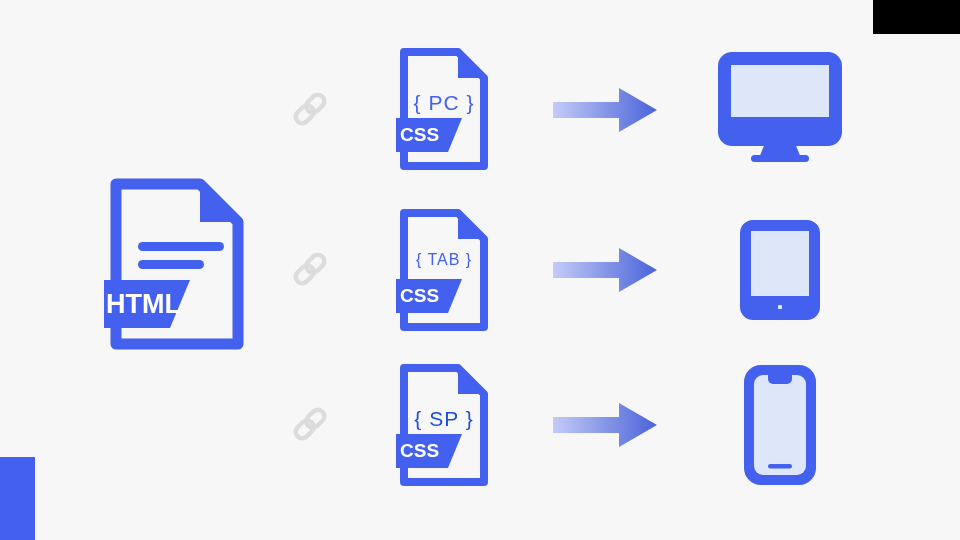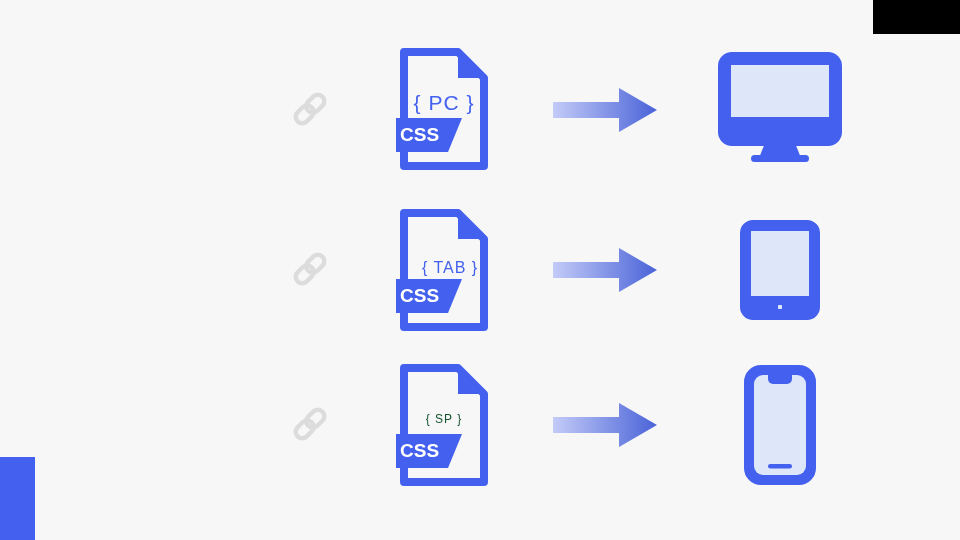--- a/index.html
+++ b/index.html
@@ -74,20 +74,38 @@
   }
 </style>
 </head>
 <body>
 
 <div id="stage">
 
   <div class="corner-block" id="black-corner"></div>
   <div class="corner-block" id="blue-corner"></div>
 
+  <div class="node" id="html-doc">
+    <svg viewBox="0 0 146 184" xmlns="http://www.w3.org/2000/svg">
+
+      <path d="M12 12 H96 L134 50 V172 H12 Z" fill="none" stroke="#4361ee" stroke-width="11" stroke-linejoin="round" stroke-linecap="round"></path>
+      <path d="M96 12 L134 50 H96 Z" fill="#4361ee"></path>
+
+      <rect x="34" y="70" width="86" height="9" rx="4.5" fill="#4361ee"></rect>
+      <rect x="34" y="88" width="66" height="9" rx="4.5" fill="#4361ee"></rect>
+
+      <path d="M-12 108 H86 L66 156 H-12 Z" fill="#4361ee"></path>
+    </svg>
+    <div style="position:absolute; left:-12px; top:108px; width:98px; height:48px;
+                display:flex; align-items:center; justify-content:flex-start;
+                padding-left:14px; box-sizing:border-box;">
+      <span style="color:#ffffff; font-size:27px; font-weight:bold; letter-spacing:0px;
+                   font-family:'Liberation Sans', sans-serif;">HTML</span>
+    </div>
+  </div>
 
   <div class="node chain-0">
     <svg viewBox="0 0 42 42" xmlns="http://www.w3.org/2000/svg">
       <g transform="rotate(-45 21 21)" fill="none" stroke="#dcdcdc" stroke-width="4.4">
         <rect x="3.5" y="14.5" width="20" height="13" rx="6.5"></rect>
         <rect x="18.5" y="14.5" width="20" height="13" rx="6.5"></rect>
       </g>
     </svg>
   </div>
 
@@ -139,22 +157,22 @@
       </g>
     </svg>
   </div>
 
   <div class="node cssdoc-1">
     <svg viewBox="0 0 96 130" xmlns="http://www.w3.org/2000/svg">
       <path d="M8 8 H62 L88 34 V122 H8 Z" fill="none" stroke="#4361ee" stroke-width="8" stroke-linejoin="round" stroke-linecap="round"></path>
       <path d="M62 8 L88 34 H62 Z" fill="#4361ee"></path>
       <path d="M-8 74 H66 L52 108 H-8 Z" fill="#4361ee"></path>
     </svg>
-    <div style="position:absolute; left:6px; top:46px; width:96px; height:26px;
-                display:flex; align-items:flex-end; justify-content:center;">
+    <div style="position:absolute; left:0; top:46px; width:96px; height:26px;
+                display:flex; align-items:flex-start; justify-content:center;">
       <span style="color:#4361ee; font-size:16px; letter-spacing:1px;
                    font-family:'Liberation Sans', sans-serif;">{ TAB }</span>
     </div>
     <div style="position:absolute; left:-8px; top:74px; width:74px; height:34px;
                 display:flex; align-items:center; justify-content:flex-start;
                 padding-left:12px; box-sizing:border-box;">
       <span style="color:#ffffff; font-size:19px; font-weight:bold;
                    font-family:'Liberation Sans', sans-serif;">CSS</span>
     </div>
   </div>
@@ -189,21 +207,21 @@
   </div>
 
   <div class="node cssdoc-2">
     <svg viewBox="0 0 96 130" xmlns="http://www.w3.org/2000/svg">
       <path d="M8 8 H62 L88 34 V122 H8 Z" fill="none" stroke="#4361ee" stroke-width="8" stroke-linejoin="round" stroke-linecap="round"></path>
       <path d="M62 8 L88 34 H62 Z" fill="#4361ee"></path>
       <path d="M-8 74 H66 L52 108 H-8 Z" fill="#4361ee"></path>
     </svg>
     <div style="position:absolute; left:0; top:46px; width:96px; height:26px;
                 display:flex; align-items:center; justify-content:center;">
-      <span style="color:#14532d; font-size:12px; letter-spacing:1px;
+      <span style="color:#1d4ed8; font-size:21px; letter-spacing:1px;
                    font-family:'Liberation Sans', sans-serif;">{ SP }</span>
     </div>
     <div style="position:absolute; left:-8px; top:74px; width:74px; height:34px;
                 display:flex; align-items:center; justify-content:flex-start;
                 padding-left:12px; box-sizing:border-box;">
       <span style="color:#ffffff; font-size:19px; font-weight:bold;
                    font-family:'Liberation Sans', sans-serif;">CSS</span>
     </div>
   </div>
 

